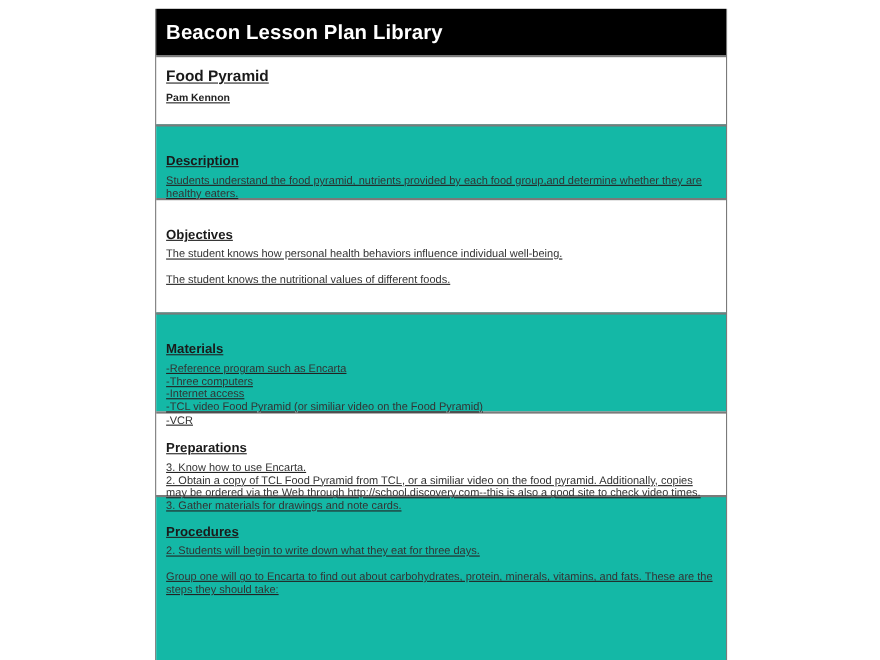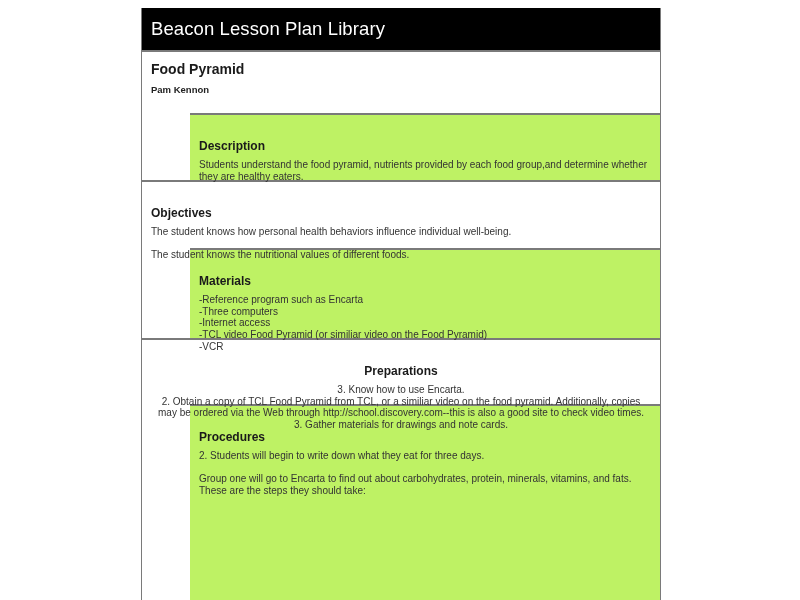--- a/index.html
+++ b/index.html
@@ -14,29 +14,30 @@
       left: 141px; top: 8px;
       width: 520px;
       border-left: 1px solid #7a7a7a;
       border-right: 1px solid #7a7a7a;
     }
     .banner {
       background: #000000;
       color: #ffffff;
       height: 42px;
       padding: 10px 0 0 9px;
-      font-weight: normal;
+      font-weight: bold;
       font-size: 18.5px;
       letter-spacing: 0.1px;
     }
     .section {
       border-top: 2px solid #7a7a7a;
       padding: 24px 9px 8px 9px;
+      text-decoration: underline;
     }
-    .section.shade { background: #bef264; margin-left: 48px; }
+    .section.shade { background: #14b8a6; }
     .title-block { height: 63px; padding-top: 9px; }
     .lesson-title {
       font-weight: bold;
       font-size: 14px;
       color: #1a1a1a;
     }
     .author {
       font-weight: bold;
       font-size: 9.5px;
       margin-top: 7px;
@@ -50,23 +51,23 @@
     }
     .sec-body {
       font-size: 10px;
       line-height: 11.7px;
       color: #333333;
     }
     .para { margin-bottom: 11.5px; }
     .para:last-child { margin-bottom: 0; }
     .line { display: block; }
     #sec-description { height: 67px; }
-    #sec-objectives { height: 68px; }
+    #sec-objectives { height: 104px; }
     #sec-materials { height: 90px; }
-    #sec-preparations { height: 66px; text-align: center; }
+    #sec-preparations { height: 76px; }
     #sec-procedures { height: 200px; }
   </style>
 </head>
 <body>
 
 <div class="page">
 
   <div class="banner">
     <span>Beacon Lesson Plan Library</span>
   </div>

